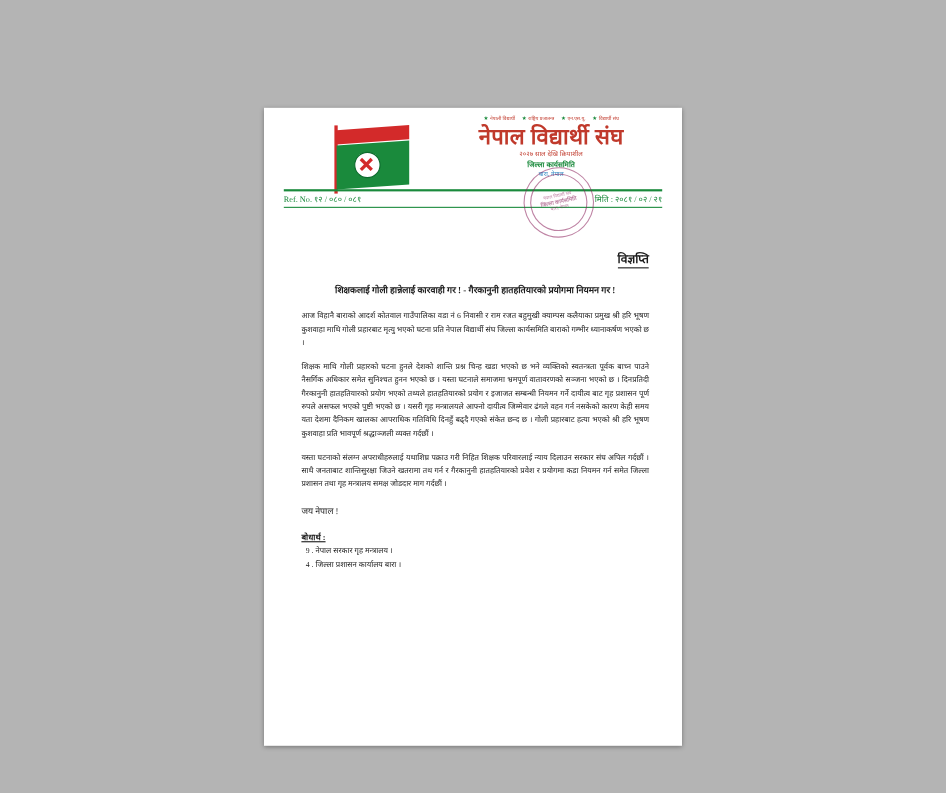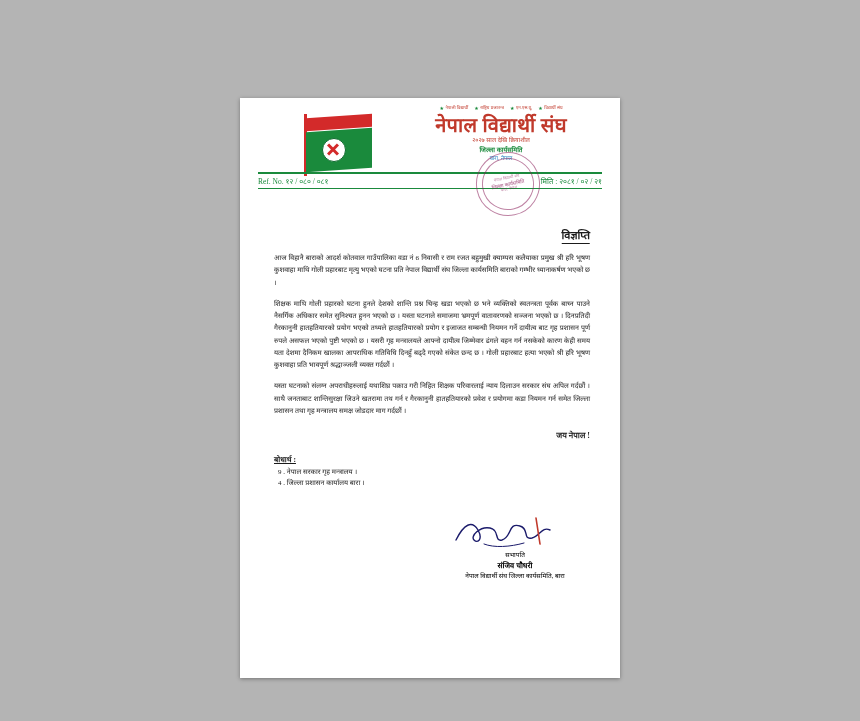--- a/index.html
+++ b/index.html
@@ -240,23 +240,23 @@
     line-height: 1.4;
     margin: 6px 10px 12px 10px;
   }
   .para {
     font-size: 7px;
     line-height: 1.75;
     text-align: justify;
     margin: 0 0 9px 0;
   }
   .slogan {
-    text-align: right;
+    text-align: left;
     font-size: 8px;
-    font-weight: bold;
+    font-weight: normal;
     margin: 12px 0 14px 0;
   }
   .cc-title {
     font-size: 7.5px;
     font-weight: bold;
     text-decoration: underline;
     margin-bottom: 3px;
   }
   .cc-item {
     font-size: 7px;
@@ -352,40 +352,29 @@
           <div class="stamp-top">नेपाल विद्यार्थी संघ</div>
           <div class="stamp-mid">जिल्ला कार्यसमिति</div>
           <div class="stamp-bot">बारा, नेपाल</div>
         </div>
       </div>
 
       <div class="body-area">
         <div style="text-align:center;">
           <span class="doc-title">विज्ञप्ति</span>
         </div>
+        <div class="headline">शिक्षकलाई गोली हान्नेलाई कारवाही गर ! - गैरकानुनी हातहतियारको प्रयोगमा नियमन गर !</div>
 
         <p class="para">आज विहानै बाराको आदर्श कोतवाल गाउँपालिका वडा नं 6 निवासी र राम रजत बहुमुखी क्याम्पस कलैयाका प्रमुख श्री हरि भूषण कुशवाहा माथि गोली प्रहारबाट मृत्यु भएको घटना प्रति नेपाल विद्यार्थी संघ जिल्ला कार्यसमिति बाराको गम्भीर ध्यानाकर्षण भएको छ ।</p>
         <p class="para">शिक्षक माथि गोली प्रहारको घटना हुनले देशको शान्ति प्रश्न चिन्ह खडा भएको छ भने व्यक्तिको स्वतन्त्रता पूर्वक बाच्न पाउने नैसर्गिक अधिकार समेत सुनिश्चत हुनन भएको छ । यस्ता घटनाले समाजमा भ्रमपूर्ण वातावरणको सञ्जना भएको छ । दिनप्रतिदी गैरकानुनी हातहतियारको प्रयोग भएको तथ्यले हातहतियारको प्रयोग र इजाजत सम्बन्धी नियमन गर्ने दायीत्व बाट गृह प्रशासन पूर्ण रुपले असफल भएको पुष्टी भएको छ । यसरी गृह मन्त्रालयले आफ्नो दायीत्व जिम्मेवार ढंगले वहन गर्न नसकेको कारण केही समय यता देशमा दैनिकम खालका आपराधिक गतिविधि दिनहुँ बढ्दै गएको संकेत छन्द छ । गोली प्रहारबाट हत्या भएको श्री हरि भूषण कुशवाहा प्रति भावपूर्ण श्रद्धाञ्जली व्यक्त गर्दछौं ।</p>
         <p class="para">यस्ता घटनाको संलग्न अपराधीहरुलाई यथाशिघ्र पक्राउ गरी निहित शिक्षक परिवारलाई न्याय दिलाउन सरकार संघ अपिल गर्दछौं । साथै जनताबाट शान्तिसुरक्षा जिउने खतरामा तथ गर्न र गैरकानुनी हातहतियारको प्रवेश र प्रयोगमा कडा नियमन गर्न समेत जिल्ला प्रशासन तथा गृह मन्त्रालय समक्ष जोडदार माग गर्दछौं ।</p>
 
         <div class="slogan">जय नेपाल !</div>
 
         <div class="cc-title">बोधार्थ :</div>
         <div class="cc-item">9 . नेपाल सरकार गृह मन्त्रालय ।</div>
         <div class="cc-item">4 . जिल्ला प्रशासन कार्यालय बारा ।</div>
       </div>
 
-      <div class="sign-block">
-        <div class="sign-mark">
-          <svg width="110" height="36" viewBox="0 0 110 36">
-            <path d="M6 26 C14 10, 22 6, 28 16 C33 25, 28 30, 24 26 C20 22, 30 12, 40 14 C50 16, 44 28, 52 26 C62 23, 58 8, 70 12 C80 15, 72 26, 82 24 C90 22, 92 12, 100 16" fill="none" stroke="#1b1b6b" stroke-width="1.4" stroke-linecap="round"></path>
-            <path d="M86 4 L90 30" fill="none" stroke="#c0392b" stroke-width="1.6" stroke-linecap="round"></path>
-            <path d="M34 30 C44 34, 60 33, 74 29" fill="none" stroke="#1b1b6b" stroke-width="1" stroke-linecap="round"></path>
-          </svg>
-        </div>
-        <div class="sign-line">सभापति</div>
-        <div class="sign-name">संजिव चौधरी</div>
-        <div class="sign-role">नेपाल विद्यार्थी संघ जिल्ला कार्यसमिति, बारा</div>
-      </div>
 
     </div>
   </div>
 </div>
 
 </body></html>

